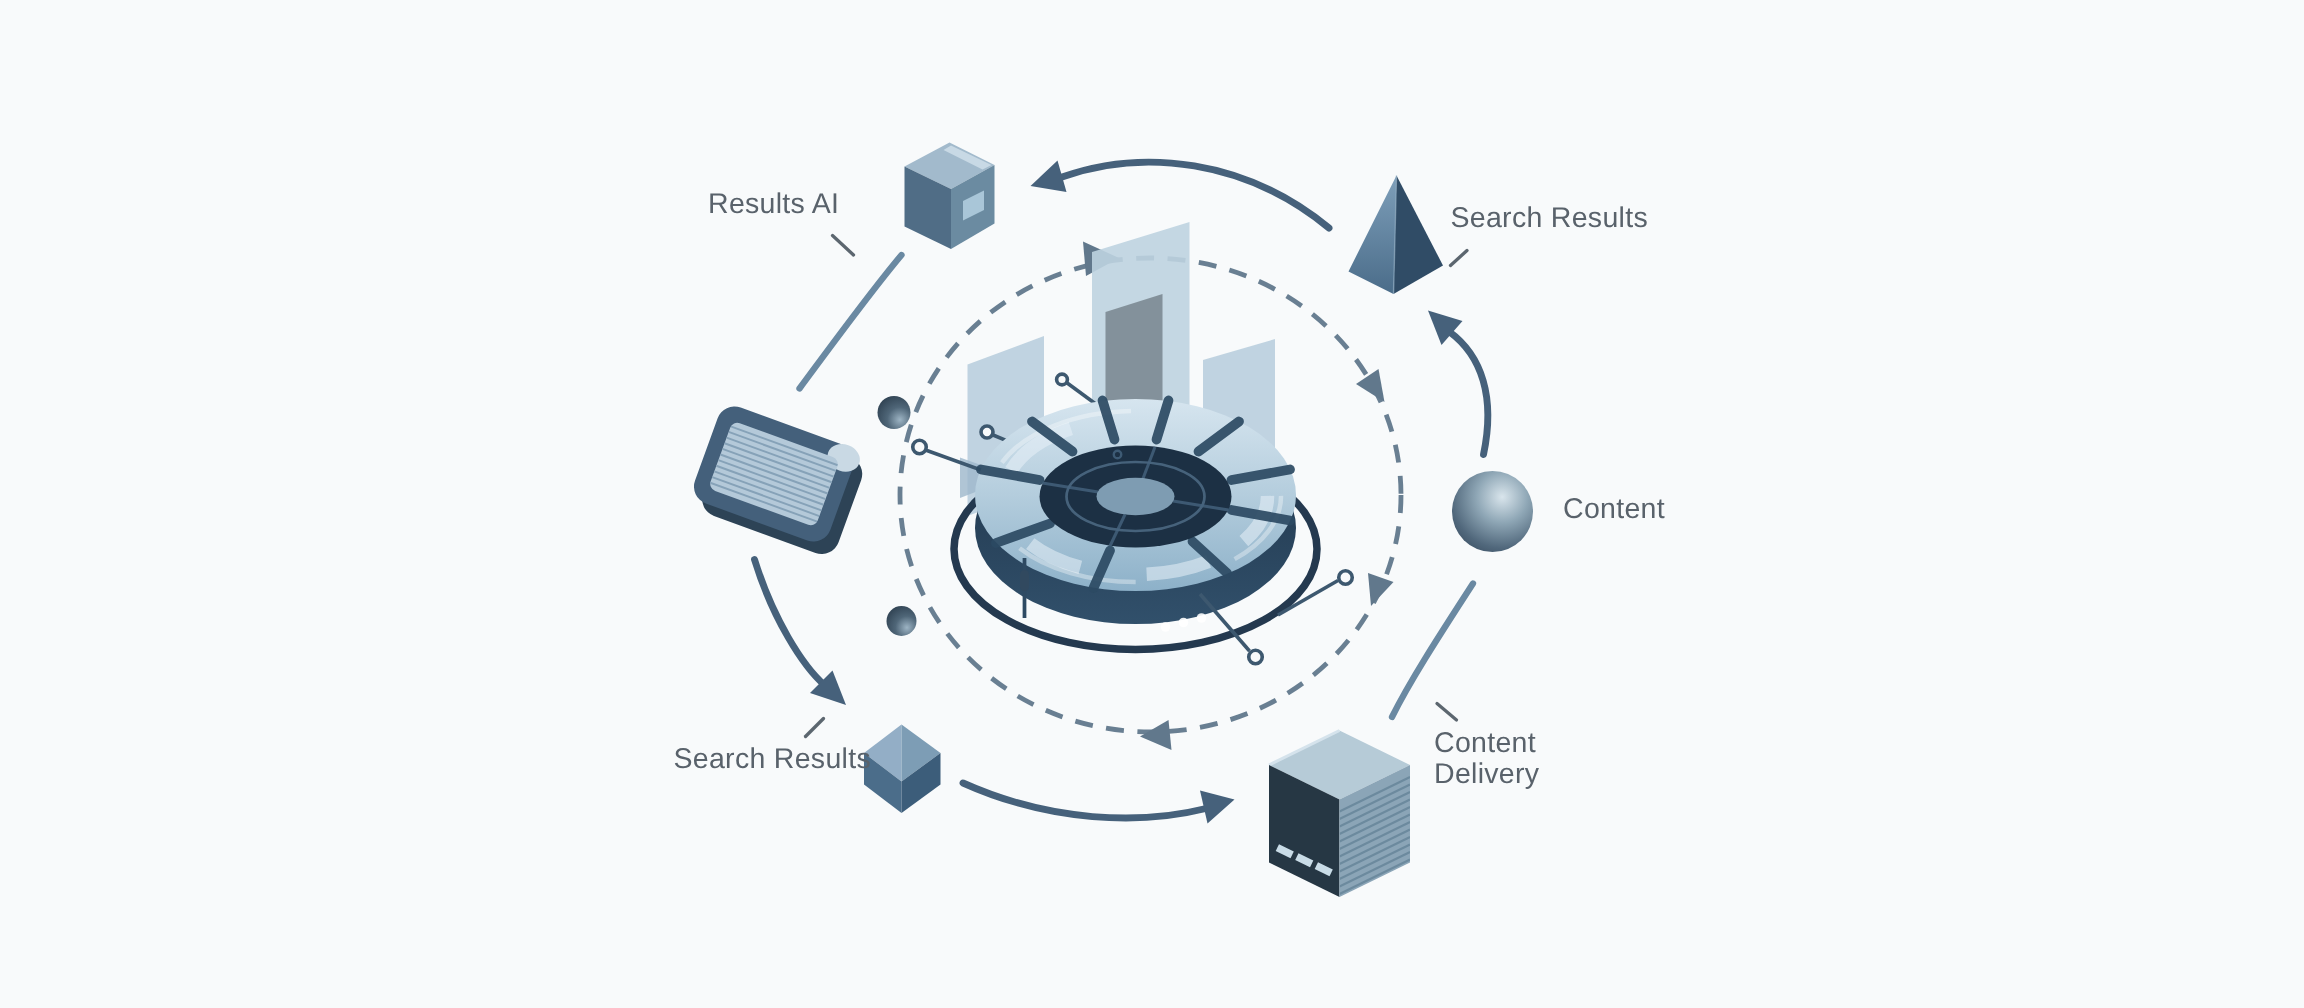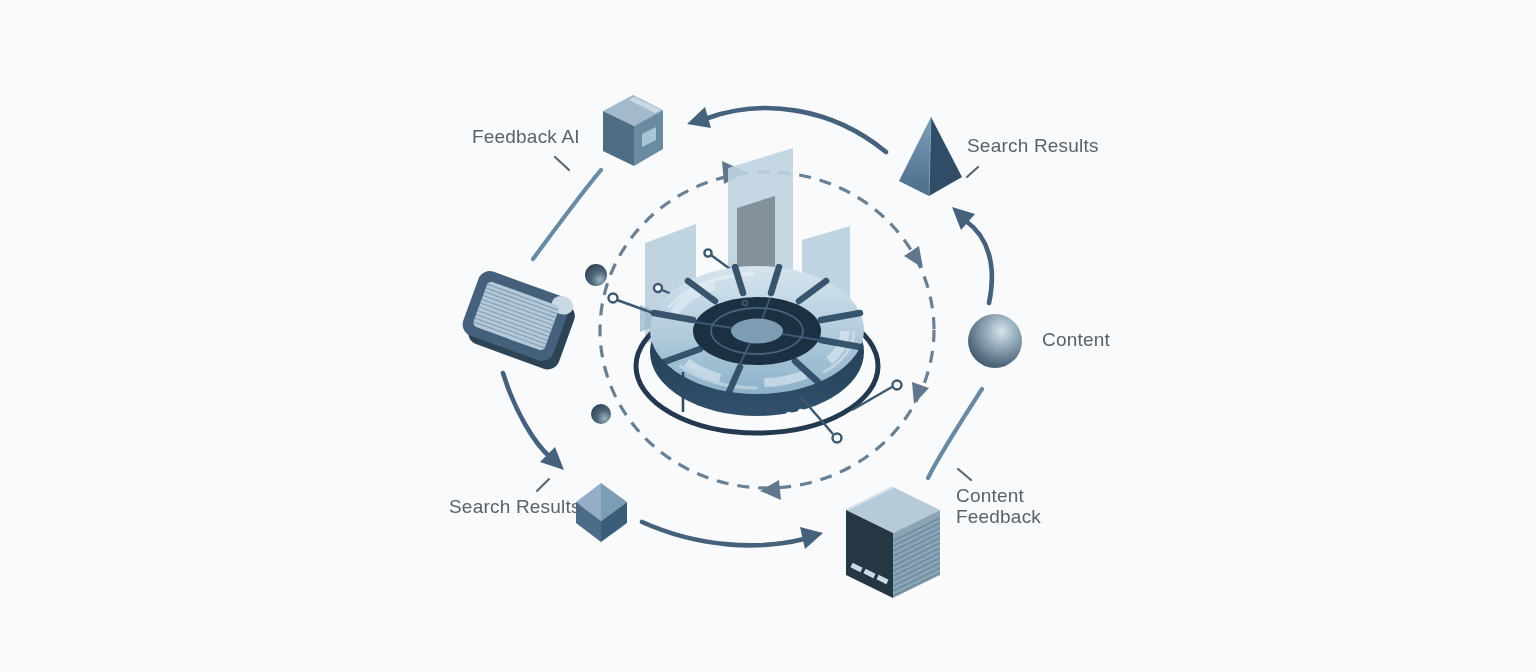--- a/index.html
+++ b/index.html
@@ -221,21 +221,21 @@
   <circle cx="601" cy="414" r="10" fill="url(#gSmall)"></circle>
 
   <g>
     <line class="tick" x1="555" y1="157" x2="569" y2="170"></line>
     <line class="tick" x1="967" y1="177" x2="978" y2="167"></line>
     <line class="tick" x1="958" y1="469" x2="971" y2="480"></line>
     <line class="tick" x1="537" y1="491" x2="549" y2="479"></line>
   </g>
 </svg>
 
-<div class="label" style="left:472px;top:126px">Feedback AI</div>
+<div class="label" style="left:472px;top:126px">Results AI</div>
 <div class="label" style="left:967px;top:135px">Search Results</div>
 <div class="label" style="left:1042px;top:329px">Content</div>
 <div class="label" style="left:956px;top:485px">
   <span style="display:block">Content</span>
-  <span style="display:block">Feedback</span>
+  <span style="display:block">Delivery</span>
 </div>
 <div class="label" style="left:449px;top:496px">Search Results</div>
 </div>
 
 </body></html>

